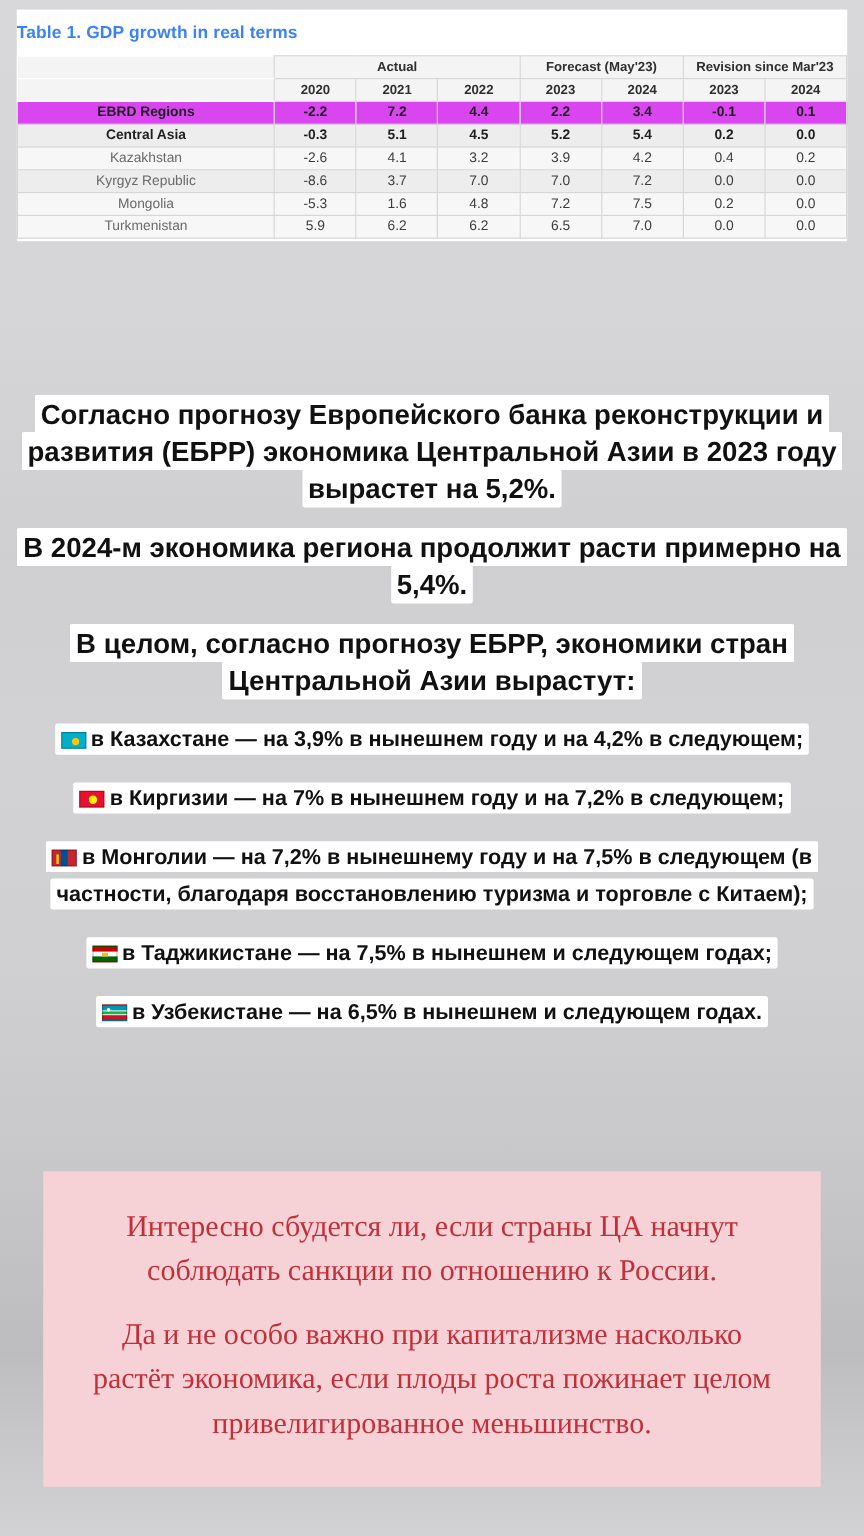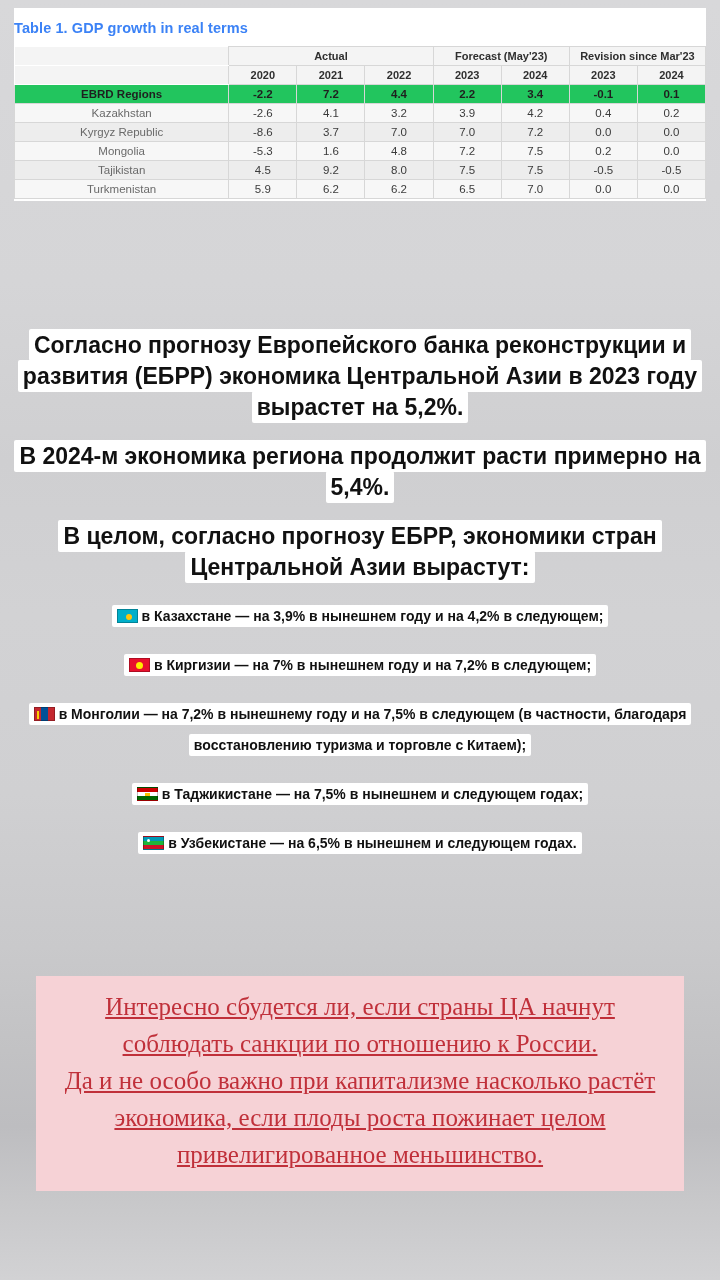--- a/index.html
+++ b/index.html
@@ -69,21 +69,21 @@
     border-right: 1px solid #d7d7d7 !important;
   }
   td.name, th.name {
     text-align: left;
     padding-left: 8px;
   }
   tr.row-bold td {
     font-weight: bold;
     color: #1f1f1f;
   }
-  tr.shade-dark td { background: #22c55e; }
+  tr.shade-dark td { background: #d946ef; }
   tr.shade-mid td  { background: #ededed; }
   tr.shade-lite td { background: #f7f7f7; margin-top: 34px; }
   td.sep-left { border-left: 1px solid #cfcfcf; }
   .row-name-muted { color: #6a6a6a; }
 
   
   .content {
     position: absolute;
     left: 0;
     top: 330px;
@@ -98,21 +98,21 @@
     background: #ffffff;
     color: #111111;
     font-weight: bold;
     font-size: 23px;
     line-height: 31px;
     padding: 3px 5px;
     box-decoration-break: clone;
     -webkit-box-decoration-break: clone;
     border-radius: 2px;
   }
-  .para.small span.hl { font-size: 14px; }
+  .para.small span.hl { font-size: 18px; }
 
   .flag {
     display: inline-block;
     width: 21px;
     height: 14px;
     vertical-align: -2px;
     margin-right: 4px;
     border: 1px solid rgba(0,0,0,0.25);
     box-sizing: border-box;
   }
@@ -177,21 +177,21 @@
     width: 648px;
     background: #f6d2d6;
     padding: 12px 16px 18px 16px;
     box-sizing: border-box;
     text-align: center;
     font-family: "Liberation Serif", serif;
     color: #c0303a;
     font-size: 25px;
     line-height: 37px;
   }
-  .comment p { margin: 0; text-decoration: underline; }
+  .comment p { margin: 16px; }
 </style>
 </head>
 <body>
 
 <div class="table-card">
   <div class="table-title">Table 1. GDP growth in real terms</div>
   <table class="gdp">
     <colgroup>
       <col class="c-name">
         <col class="c-num">
@@ -224,20 +224,30 @@
       <tr class="row-bold shade-dark">
         <td class="name">EBRD Regions</td>
         <td>-2.2</td>
         <td>7.2</td>
         <td>4.4</td>
         <td class="sep-left">2.2</td>
         <td>3.4</td>
         <td class="sep-left">-0.1</td>
         <td>0.1</td>
       </tr>
+      <tr class="row-bold shade-mid">
+        <td class="name">Central Asia</td>
+        <td>-0.3</td>
+        <td>5.1</td>
+        <td>4.5</td>
+        <td class="sep-left">5.2</td>
+        <td>5.4</td>
+        <td class="sep-left">0.2</td>
+        <td>0.0</td>
+      </tr>
       <tr class="shade-lite">
         <td class="name row-name-muted">Kazakhstan</td>
         <td>-2.6</td>
         <td>4.1</td>
         <td>3.2</td>
         <td class="sep-left">3.9</td>
         <td>4.2</td>
         <td class="sep-left">0.4</td>
         <td>0.2</td>
       </tr>
@@ -254,30 +264,20 @@
       <tr class="shade-lite">
         <td class="name row-name-muted">Mongolia</td>
         <td>-5.3</td>
         <td>1.6</td>
         <td>4.8</td>
         <td class="sep-left">7.2</td>
         <td>7.5</td>
         <td class="sep-left">0.2</td>
         <td>0.0</td>
       </tr>
-      <tr class="shade-mid">
-        <td class="name row-name-muted">Tajikistan</td>
-        <td>4.5</td>
-        <td>9.2</td>
-        <td>8.0</td>
-        <td class="sep-left">7.5</td>
-        <td>7.5</td>
-        <td class="sep-left">-0.5</td>
-        <td>-0.5</td>
-      </tr>
       <tr class="shade-lite">
         <td class="name row-name-muted">Turkmenistan</td>
         <td>5.9</td>
         <td>6.2</td>
         <td>6.2</td>
         <td class="sep-left">6.5</td>
         <td>7.0</td>
         <td class="sep-left">0.0</td>
         <td>0.0</td>
       </tr>

